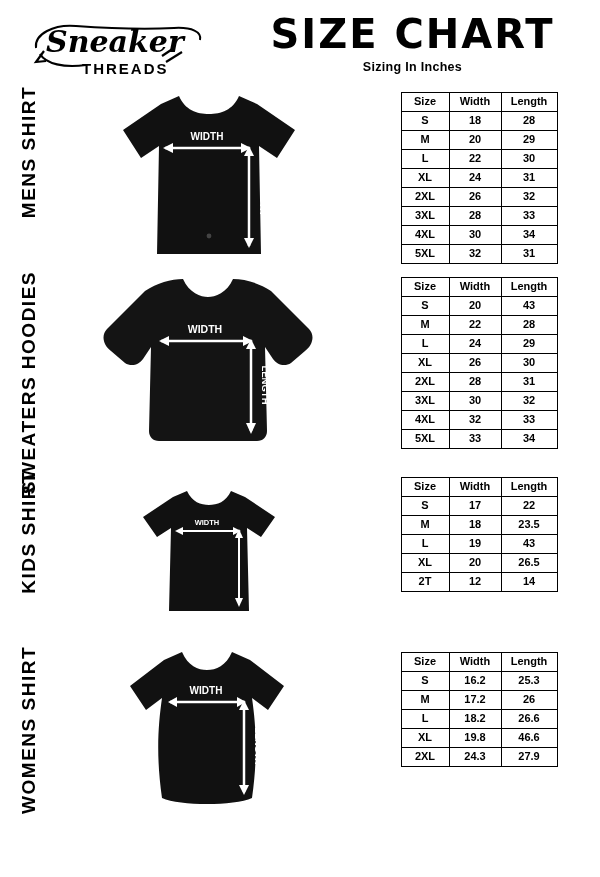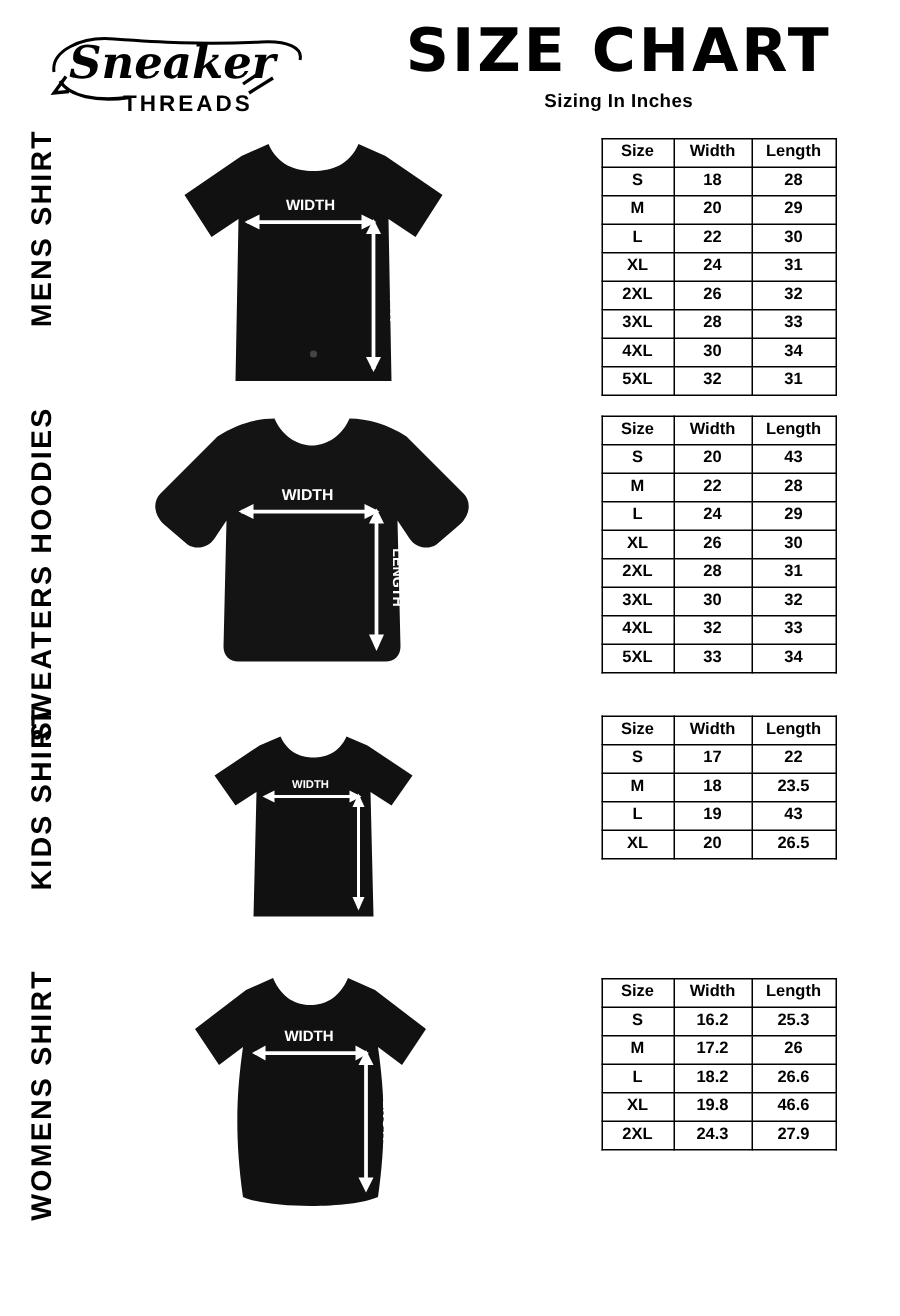--- a/index.html
+++ b/index.html
@@ -357,20 +357,25 @@
         <tr>
             <td>L</td>
             <td>19</td>
             <td>43</td>
           </tr>
         <tr>
             <td>XL</td>
             <td>20</td>
             <td>26.5</td>
           </tr>
+        <tr>
+            <td>2T</td>
+            <td>12</td>
+            <td>14</td>
+          </tr>
       </tbody>
     </table>
   </div>
 </div>
 
 <div class="section sec-womens">
   <div class="sec-label">
     <span>WOMENS SHIRT</span>
   </div>
 

